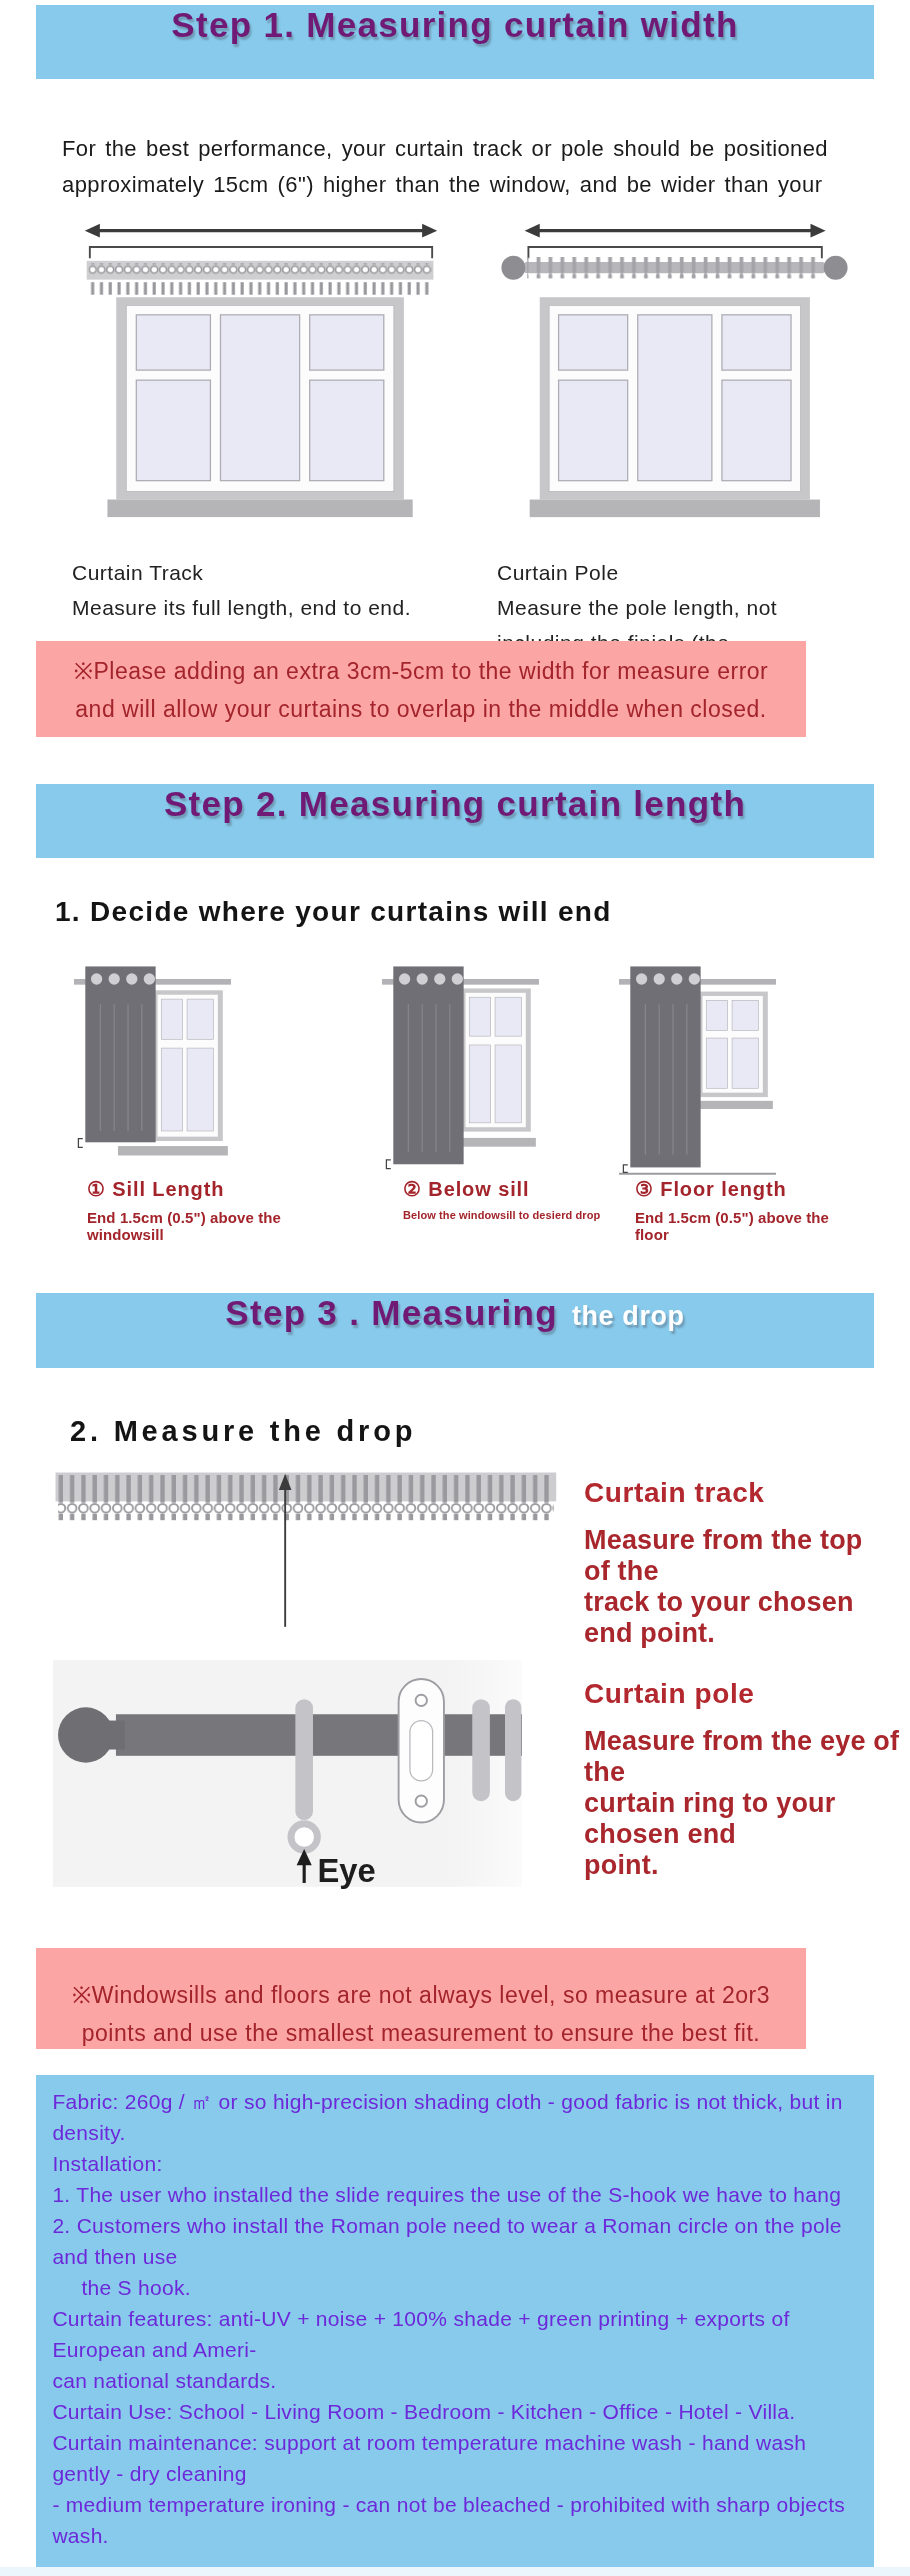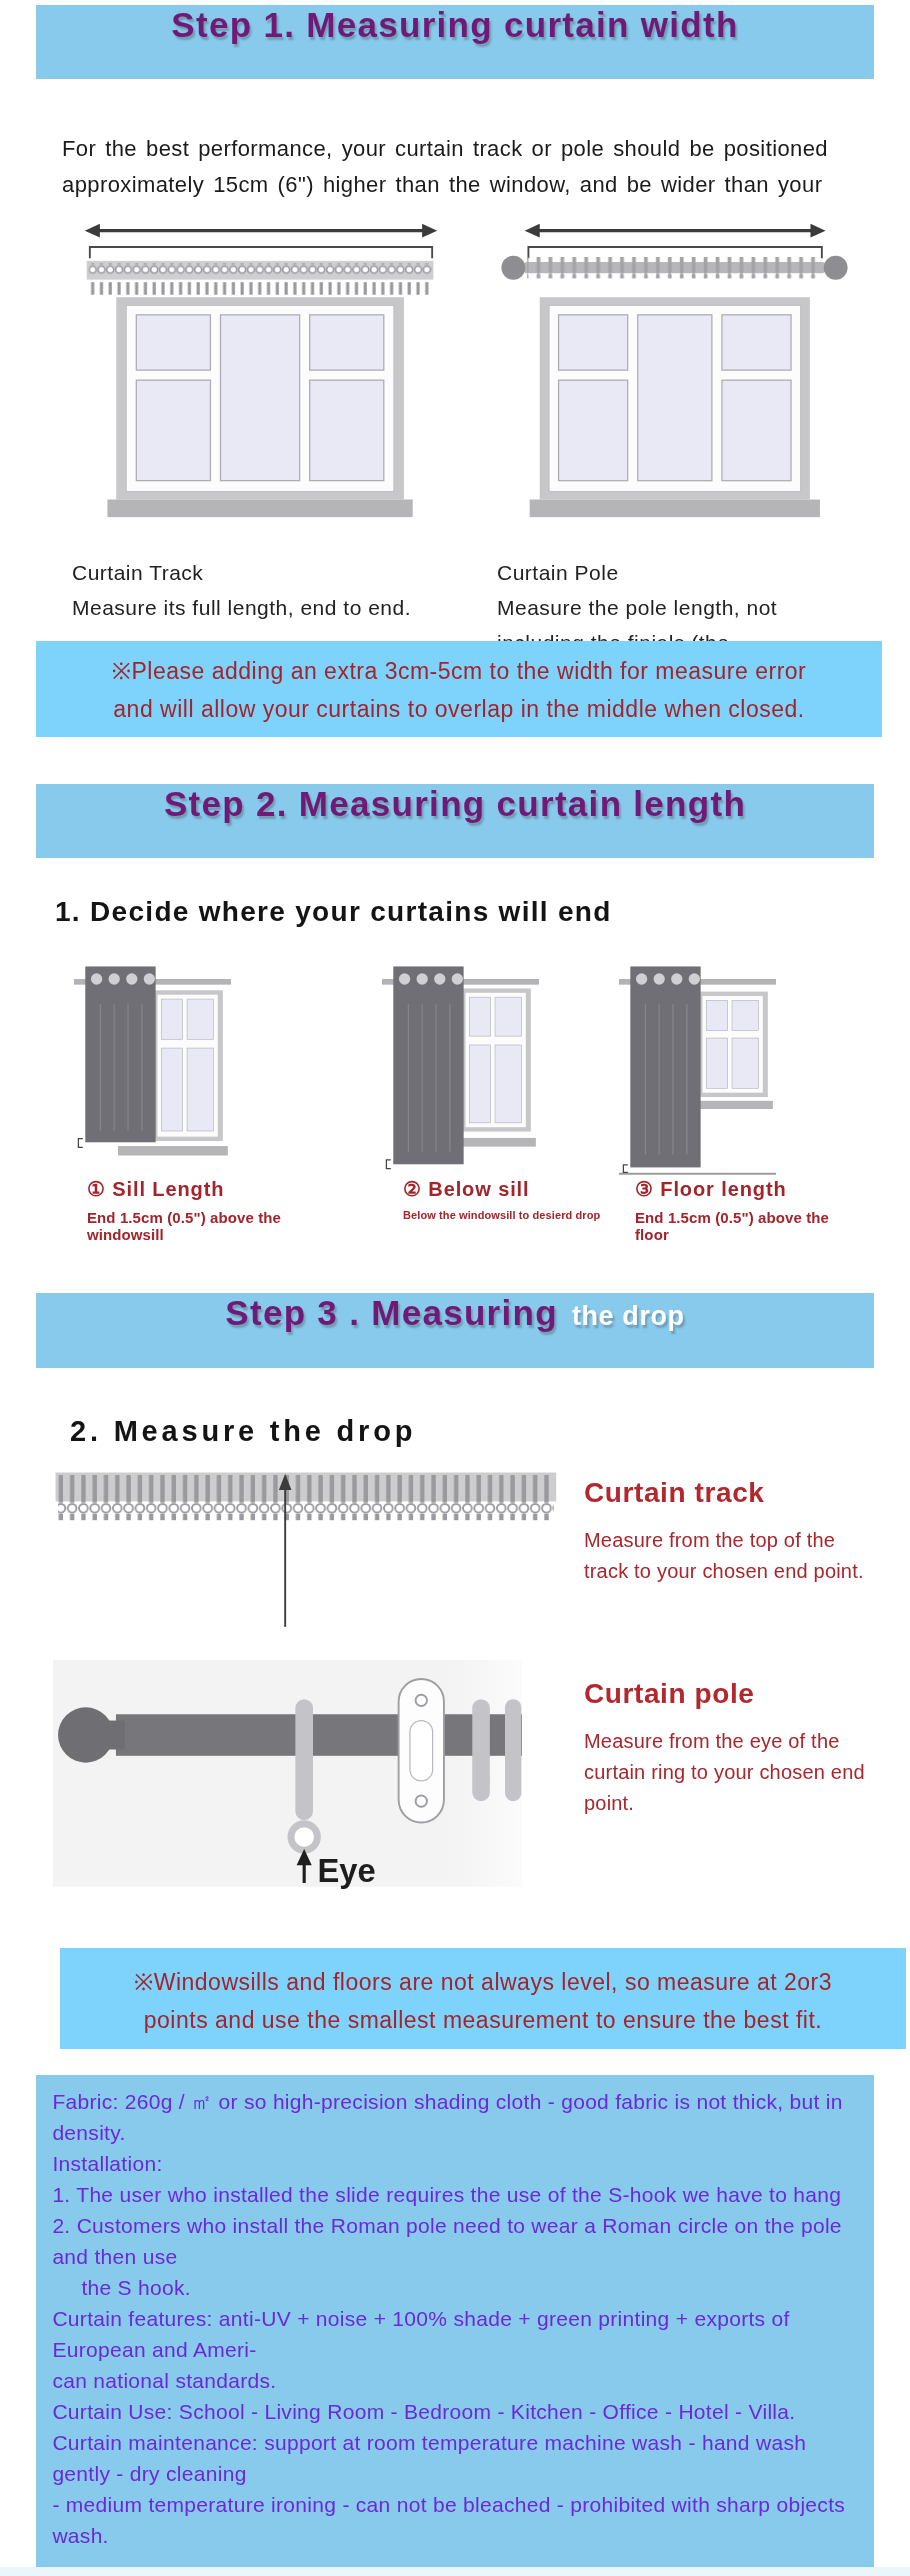--- a/index.html
+++ b/index.html
@@ -7,28 +7,28 @@
         font-family:"Liberation Sans",sans-serif;overflow:hidden;}
   .abs{position:absolute;}
   .banner{position:absolute;left:36px;width:838px;background:#87CAEB;
           display:flex;align-items:baseline;justify-content:center;}
   .banner-text{font-size:35px;font-weight:bold;color:#701a75;letter-spacing:1.3px;
                text-shadow:1.9px 2.5px 1.9px rgba(96,125,148,0.6);}
   .banner-text-sub{font-size:27px;font-weight:bold;color:#ffffff;letter-spacing:0.6px;
                margin-left:14px;text-shadow:1.9px 2.5px 1.9px rgba(96,125,148,0.6);}
   .intro{font-size:22px;color:#1b1b1b;line-height:36px;letter-spacing:0.4px;word-spacing:2.5px;}
   .caption{font-size:21px;color:#222222;line-height:35px;letter-spacing:0.5px;}
-  .note{position:absolute;left:36px;width:846px;background:#7dd3fc;text-align:center;
+  .note{position:absolute;left:36px;width:770px;background:#fca5a5;text-align:center;
         color:#A3242B;font-size:23px;line-height:38px;letter-spacing:0.5px;}
   .black-heading{font-weight:bold;color:#141414;}
   .opt-title{font-size:20px;font-weight:bold;color:#A3242B;letter-spacing:0.9px;}
   .opt-desc{font-size:15px;font-weight:bold;color:#A3242B;margin-top:7.5px;letter-spacing:0.1px;}
   .opt-desc.small{font-size:11px;}
   .red-title{font-size:28px;font-weight:bold;color:#B2282E;letter-spacing:0.6px;margin:0 0 16.4px 0;}
-  .red-line{font-size:20px;font-weight:normal;color:#A8262C;line-height:31px;letter-spacing:0.2px;}
+  .red-line{font-size:27px;font-weight:bold;color:#A8262C;line-height:31px;letter-spacing:0.2px;}
   .footer{position:absolute;left:36px;top:2075px;width:838px;height:492px;background:#87CAEB;
           box-sizing:border-box;padding:11.3px 17.6px 0 16.4px;}
   .footer-line{font-size:21px;color:#6d28d9;line-height:31px;letter-spacing:0.3px;}
   .footer-line.indent{padding-left:29px;}
   .bottom-edge{position:absolute;left:0;top:2567px;width:910px;height:8.8px;background:#EAF5FC;}
 </style>
 </head>
 <body>
 
 <div class="page">
@@ -271,21 +271,21 @@
     <text x="420" y="352" font-size="52" font-weight="bold" fill="#1e1e1e">Eye</text>
   </svg>
 
   <div class="abs" style="top:1678px;left:584px;width:327px;">
     <div class="red-title">Curtain pole</div>
     <div class="red-line">Measure from the eye of the</div>
     <div class="red-line">curtain ring to your chosen end</div>
     <div class="red-line">point.</div>
   </div>
 
-  <div class="note" style="top:1948px;height:101px;padding-top:15px;box-sizing:border-box;margin-left:24px;">
+  <div class="note" style="top:1948px;height:101px;padding-top:28px;box-sizing:border-box;">
     <div>※Windowsills and floors are not always level, so measure at 2or3</div>
     <div>points and use the smallest measurement to ensure the best fit.</div>
   </div>
 
   <div class="footer">
     <div class="footer-line">Fabric: 260g / ㎡ or so high-precision shading cloth - good fabric is not thick, but in density.</div>
     <div class="footer-line">Installation:</div>
     <div class="footer-line">1. The user who installed the slide requires the use of the S-hook we have to hang</div>
     <div class="footer-line">2. Customers who install the Roman pole need to wear a Roman circle on the pole and then use</div>
     <div class="footer-line indent">the S hook.</div>

